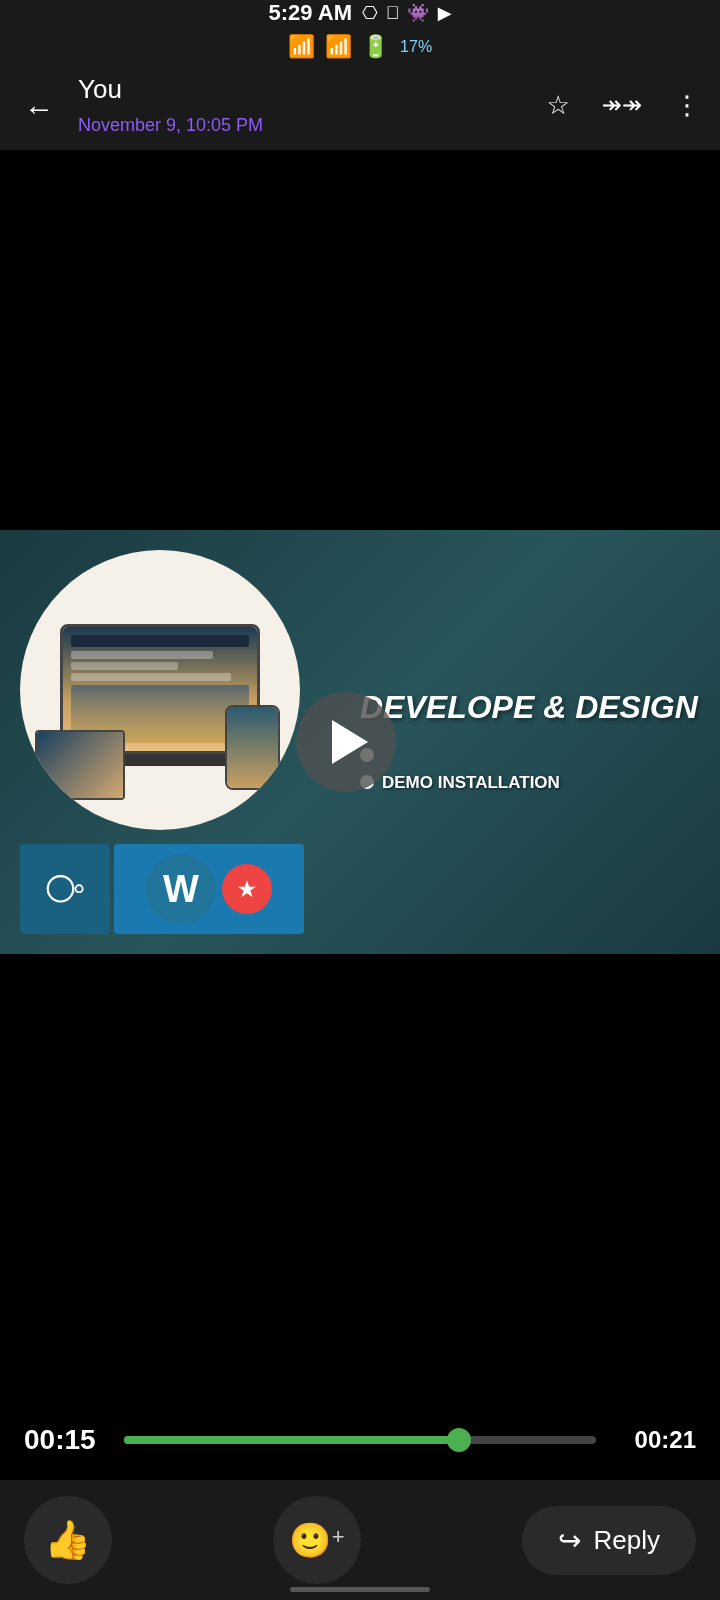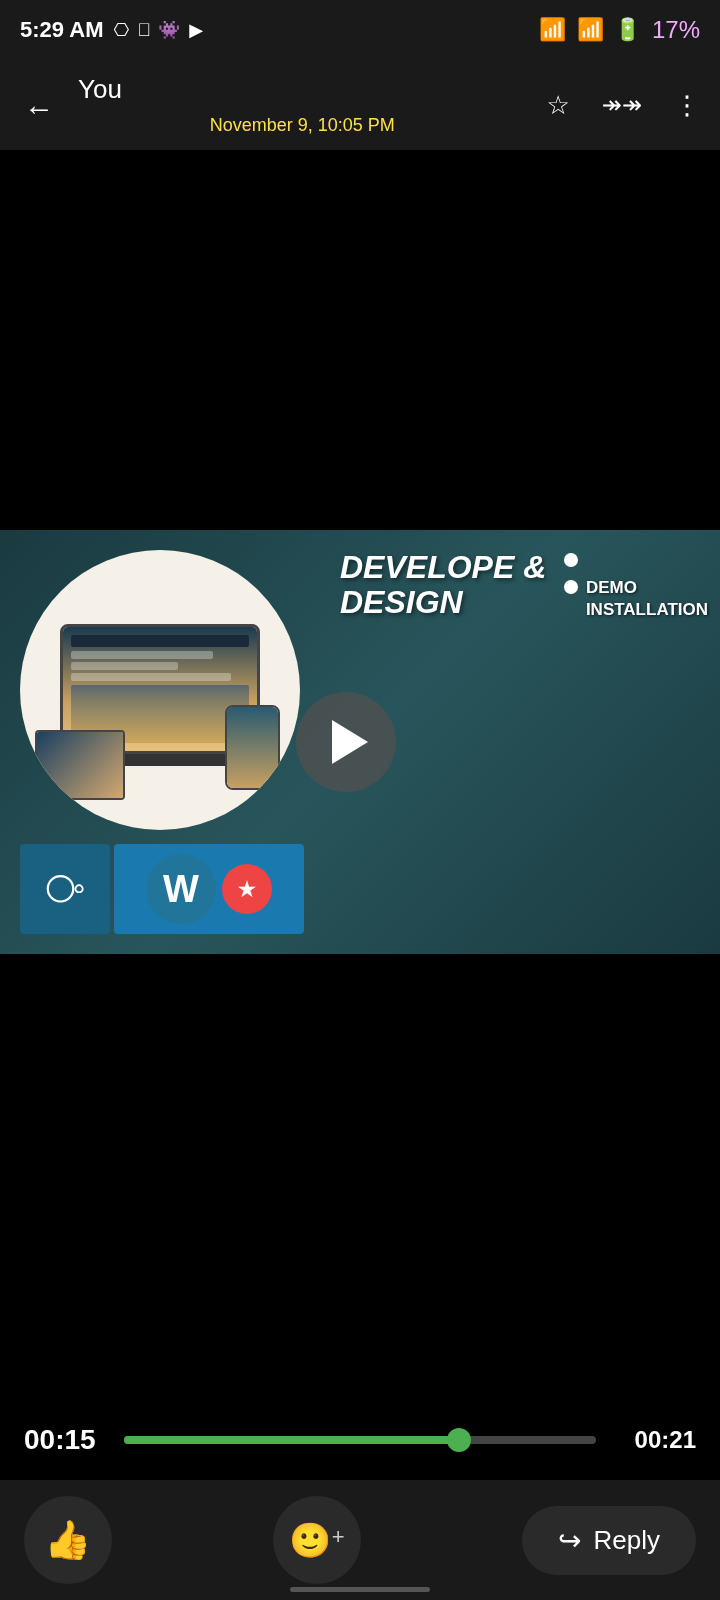--- a/index.html
+++ b/index.html
@@ -20,20 +20,21 @@
       top: 0;
       left: 0;
       width: 100%;
       height: 60px;
       background: #1a1a1a;
       display: flex;
       align-items: center;
       justify-content: space-between;
       padding: 0 20px;
       z-index: 100;
+      flex-direction: column;
     }
 
     .status-left {
       display: flex;
       align-items: center;
       gap: 10px;
     }
 
     .status-time {
       color: #fff;
@@ -52,22 +53,22 @@
       font-size: 18px;
     }
 
     .status-right {
       display: flex;
       align-items: center;
       gap: 10px;
     }
 
     .battery-text {
-      color: #f0abfc;
-      font-size: 24px;
+      color: #7dd3fc;
+      font-size: 16px;
     }
 
     
     .toolbar {
       position: absolute;
       top: 60px;
       left: 0;
       width: 100%;
       height: 90px;
       background: #1a1a1a;
@@ -89,24 +90,23 @@
       flex: 1;
     }
 
     .toolbar-title {
       color: #fff;
       font-size: 26px;
       font-weight: 400;
     }
 
     .toolbar-subtitle {
-      color: #fde047;
+      color: #8b5cf6;
       font-size: 18px;
       margin-top: 10px;
-      text-align: center;
     }
 
     .toolbar-actions {
       display: flex;
       align-items: center;
       gap: 24px;
     }
 
     .toolbar-action-btn {
       color: #fff;
@@ -329,22 +329,23 @@
       margin-left: 8px;
     }
 
     
     .video-right {
       position: relative;
       z-index: 2;
       flex: 1;
       padding: 20px 12px 20px 0;
       display: flex;
-      flex-direction: row;
+      flex-direction: column;
       justify-content: center;
+      margin-left: 20px;
     }
 
     .service-title {
       color: #fff;
       font-size: 32px;
       font-weight: 900;
       text-transform: uppercase;
       font-style: italic;
       margin-bottom: 20px;
       line-height: 1.1;

